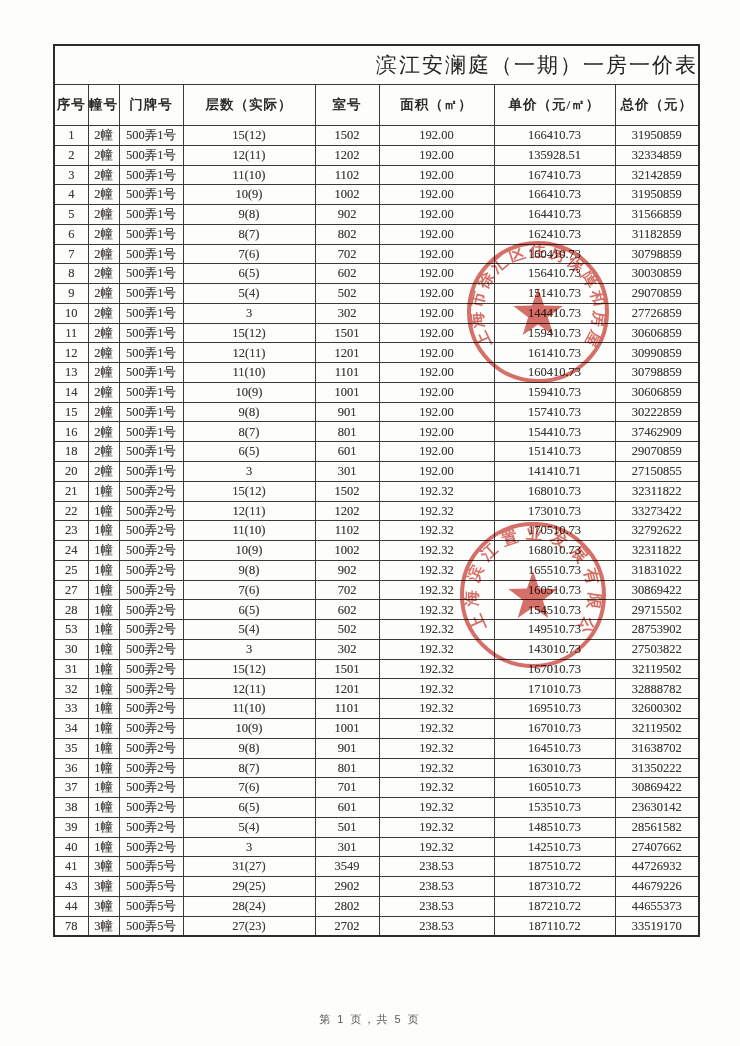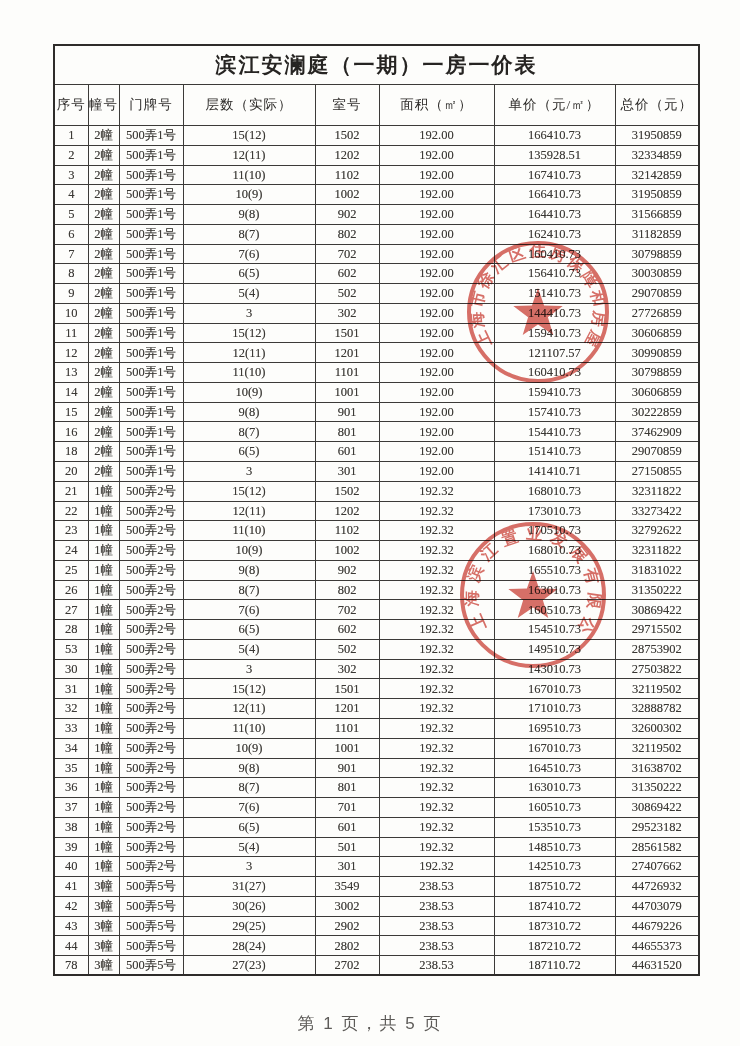--- a/index.html
+++ b/index.html
@@ -24,34 +24,34 @@
   table.price col.c6{width:115px}
   table.price col.c7{width:121px}
   table.price col.c8{width:84px}
   table.price th, table.price td{
     border:1.4px solid #3c3a38;
     text-align:center;vertical-align:middle;
     padding:0;overflow:hidden;white-space:nowrap;
   }
   table.price{border:2.4px solid #2e2c2a;}
   tr.title-row th{
-    height:38px;font-size:21px;font-weight:bold;letter-spacing:2px;color:#262422;
+    height:38px;font-size:21px;font-weight:normal;letter-spacing:2px;color:#262422;text-align:right;
   }
   tr.header-row th{
-    height:40px;font-size:13.5px;font-weight:normal;letter-spacing:1px;color:#2c2a28;
+    height:40px;font-size:13.5px;font-weight:bold;letter-spacing:1px;color:#2c2a28;
   }
   tbody tr{height:19.78px;}
   tbody td{
     font-size:12.5px;color:#3a3834;line-height:1;
     text-shadow:0 0 .4px rgba(60,56,52,.45);
   }
   .footer{
     position:absolute;left:0;top:1012px;width:740px;text-align:center;
     font-family:"Liberation Sans","DejaVu Sans",sans-serif;
-    font-size:17px;color:#5d5b58;letter-spacing:2px;
+    font-size:11px;color:#5d5b58;letter-spacing:2px;
   }
   .stamp{
     position:absolute;mix-blend-mode:multiply;opacity:.72;filter:blur(.55px);
     pointer-events:none;
   }
   .stamp-1{left:460px;top:234px;}
   .stamp-2{left:455px;top:517px;}
   .stamp text{font-family:"Liberation Serif","DejaVu Serif",serif;font-weight:bold;}
   .stamp-1 text{font-size:16px;letter-spacing:2.9px;}
   .stamp-2 text{font-size:16px;letter-spacing:7px;}
@@ -198,21 +198,21 @@
           <td>159410.73</td>
           <td>30606859</td>
         </tr>
         <tr>
           <td>12</td>
           <td>2幢</td>
           <td>500弄1号</td>
           <td>12(11)</td>
           <td>1201</td>
           <td>192.00</td>
-          <td>121107.57</td>
+          <td>161410.73</td>
           <td>30990859</td>
         </tr>
         <tr>
           <td>13</td>
           <td>2幢</td>
           <td>500弄1号</td>
           <td>11(10)</td>
           <td>1101</td>
           <td>192.00</td>
           <td>160410.73</td>
@@ -312,148 +312,138 @@
           <td>25</td>
           <td>1幢</td>
           <td>500弄2号</td>
           <td>9(8)</td>
           <td>902</td>
           <td>192.32</td>
           <td>165510.73</td>
           <td>31831022</td>
         </tr>
         <tr>
-          <td>26</td>
+          <td>27</td>
+          <td>1幢</td>
+          <td>500弄2号</td>
+          <td>7(6)</td>
+          <td>702</td>
+          <td>192.32</td>
+          <td>160510.73</td>
+          <td>30869422</td>
+        </tr>
+        <tr>
+          <td>28</td>
+          <td>1幢</td>
+          <td>500弄2号</td>
+          <td>6(5)</td>
+          <td>602</td>
+          <td>192.32</td>
+          <td>154510.73</td>
+          <td>29715502</td>
+        </tr>
+        <tr>
+          <td>53</td>
+          <td>1幢</td>
+          <td>500弄2号</td>
+          <td>5(4)</td>
+          <td>502</td>
+          <td>192.32</td>
+          <td>149510.73</td>
+          <td>28753902</td>
+        </tr>
+        <tr>
+          <td>30</td>
+          <td>1幢</td>
+          <td>500弄2号</td>
+          <td>3</td>
+          <td>302</td>
+          <td>192.32</td>
+          <td>143010.73</td>
+          <td>27503822</td>
+        </tr>
+        <tr>
+          <td>31</td>
+          <td>1幢</td>
+          <td>500弄2号</td>
+          <td>15(12)</td>
+          <td>1501</td>
+          <td>192.32</td>
+          <td>167010.73</td>
+          <td>32119502</td>
+        </tr>
+        <tr>
+          <td>32</td>
+          <td>1幢</td>
+          <td>500弄2号</td>
+          <td>12(11)</td>
+          <td>1201</td>
+          <td>192.32</td>
+          <td>171010.73</td>
+          <td>32888782</td>
+        </tr>
+        <tr>
+          <td>33</td>
+          <td>1幢</td>
+          <td>500弄2号</td>
+          <td>11(10)</td>
+          <td>1101</td>
+          <td>192.32</td>
+          <td>169510.73</td>
+          <td>32600302</td>
+        </tr>
+        <tr>
+          <td>34</td>
+          <td>1幢</td>
+          <td>500弄2号</td>
+          <td>10(9)</td>
+          <td>1001</td>
+          <td>192.32</td>
+          <td>167010.73</td>
+          <td>32119502</td>
+        </tr>
+        <tr>
+          <td>35</td>
+          <td>1幢</td>
+          <td>500弄2号</td>
+          <td>9(8)</td>
+          <td>901</td>
+          <td>192.32</td>
+          <td>164510.73</td>
+          <td>31638702</td>
+        </tr>
+        <tr>
+          <td>36</td>
           <td>1幢</td>
           <td>500弄2号</td>
           <td>8(7)</td>
-          <td>802</td>
+          <td>801</td>
           <td>192.32</td>
           <td>163010.73</td>
           <td>31350222</td>
         </tr>
         <tr>
-          <td>27</td>
+          <td>37</td>
           <td>1幢</td>
           <td>500弄2号</td>
           <td>7(6)</td>
-          <td>702</td>
+          <td>701</td>
           <td>192.32</td>
           <td>160510.73</td>
           <td>30869422</td>
         </tr>
         <tr>
-          <td>28</td>
-          <td>1幢</td>
-          <td>500弄2号</td>
-          <td>6(5)</td>
-          <td>602</td>
-          <td>192.32</td>
-          <td>154510.73</td>
-          <td>29715502</td>
-        </tr>
-        <tr>
-          <td>53</td>
-          <td>1幢</td>
-          <td>500弄2号</td>
-          <td>5(4)</td>
-          <td>502</td>
-          <td>192.32</td>
-          <td>149510.73</td>
-          <td>28753902</td>
-        </tr>
-        <tr>
-          <td>30</td>
-          <td>1幢</td>
-          <td>500弄2号</td>
-          <td>3</td>
-          <td>302</td>
-          <td>192.32</td>
-          <td>143010.73</td>
-          <td>27503822</td>
-        </tr>
-        <tr>
-          <td>31</td>
-          <td>1幢</td>
-          <td>500弄2号</td>
-          <td>15(12)</td>
-          <td>1501</td>
-          <td>192.32</td>
-          <td>167010.73</td>
-          <td>32119502</td>
-        </tr>
-        <tr>
-          <td>32</td>
-          <td>1幢</td>
-          <td>500弄2号</td>
-          <td>12(11)</td>
-          <td>1201</td>
-          <td>192.32</td>
-          <td>171010.73</td>
-          <td>32888782</td>
-        </tr>
-        <tr>
-          <td>33</td>
-          <td>1幢</td>
-          <td>500弄2号</td>
-          <td>11(10)</td>
-          <td>1101</td>
-          <td>192.32</td>
-          <td>169510.73</td>
-          <td>32600302</td>
-        </tr>
-        <tr>
-          <td>34</td>
-          <td>1幢</td>
-          <td>500弄2号</td>
-          <td>10(9)</td>
-          <td>1001</td>
-          <td>192.32</td>
-          <td>167010.73</td>
-          <td>32119502</td>
-        </tr>
-        <tr>
-          <td>35</td>
-          <td>1幢</td>
-          <td>500弄2号</td>
-          <td>9(8)</td>
-          <td>901</td>
-          <td>192.32</td>
-          <td>164510.73</td>
-          <td>31638702</td>
-        </tr>
-        <tr>
-          <td>36</td>
-          <td>1幢</td>
-          <td>500弄2号</td>
-          <td>8(7)</td>
-          <td>801</td>
-          <td>192.32</td>
-          <td>163010.73</td>
-          <td>31350222</td>
-        </tr>
-        <tr>
-          <td>37</td>
-          <td>1幢</td>
-          <td>500弄2号</td>
-          <td>7(6)</td>
-          <td>701</td>
-          <td>192.32</td>
-          <td>160510.73</td>
-          <td>30869422</td>
-        </tr>
-        <tr>
           <td>38</td>
           <td>1幢</td>
           <td>500弄2号</td>
           <td>6(5)</td>
           <td>601</td>
           <td>192.32</td>
           <td>153510.73</td>
-          <td>29523182</td>
+          <td>23630142</td>
         </tr>
         <tr>
           <td>39</td>
           <td>1幢</td>
           <td>500弄2号</td>
           <td>5(4)</td>
           <td>501</td>
           <td>192.32</td>
           <td>148510.73</td>
           <td>28561582</td>
@@ -472,30 +462,20 @@
           <td>41</td>
           <td>3幢</td>
           <td>500弄5号</td>
           <td>31(27)</td>
           <td>3549</td>
           <td>238.53</td>
           <td>187510.72</td>
           <td>44726932</td>
         </tr>
         <tr>
-          <td>42</td>
-          <td>3幢</td>
-          <td>500弄5号</td>
-          <td>30(26)</td>
-          <td>3002</td>
-          <td>238.53</td>
-          <td>187410.72</td>
-          <td>44703079</td>
-        </tr>
-        <tr>
           <td>43</td>
           <td>3幢</td>
           <td>500弄5号</td>
           <td>29(25)</td>
           <td>2902</td>
           <td>238.53</td>
           <td>187310.72</td>
           <td>44679226</td>
         </tr>
         <tr>
@@ -509,21 +489,21 @@
           <td>44655373</td>
         </tr>
         <tr>
           <td>78</td>
           <td>3幢</td>
           <td>500弄5号</td>
           <td>27(23)</td>
           <td>2702</td>
           <td>238.53</td>
           <td>187110.72</td>
-          <td>44631520</td>
+          <td>33519170</td>
         </tr>
       </tbody>
   </table>
 
   <svg class="stamp stamp-1" width="156" height="156" viewBox="0 0 156 156">
     <circle cx="78" cy="78" r="69" fill="none" stroke-width="4" stroke="#c9382e"></circle>
     <path id="seal-arc-1" d="M 32.1 110.1 A 56 56 0 1 1 123.9 110.1" fill="none"></path>
     <text fill="#c9382e">
       <textPath href="#seal-arc-1">上海市徐汇区住房保障和房屋管理局</textPath>
     </text>

